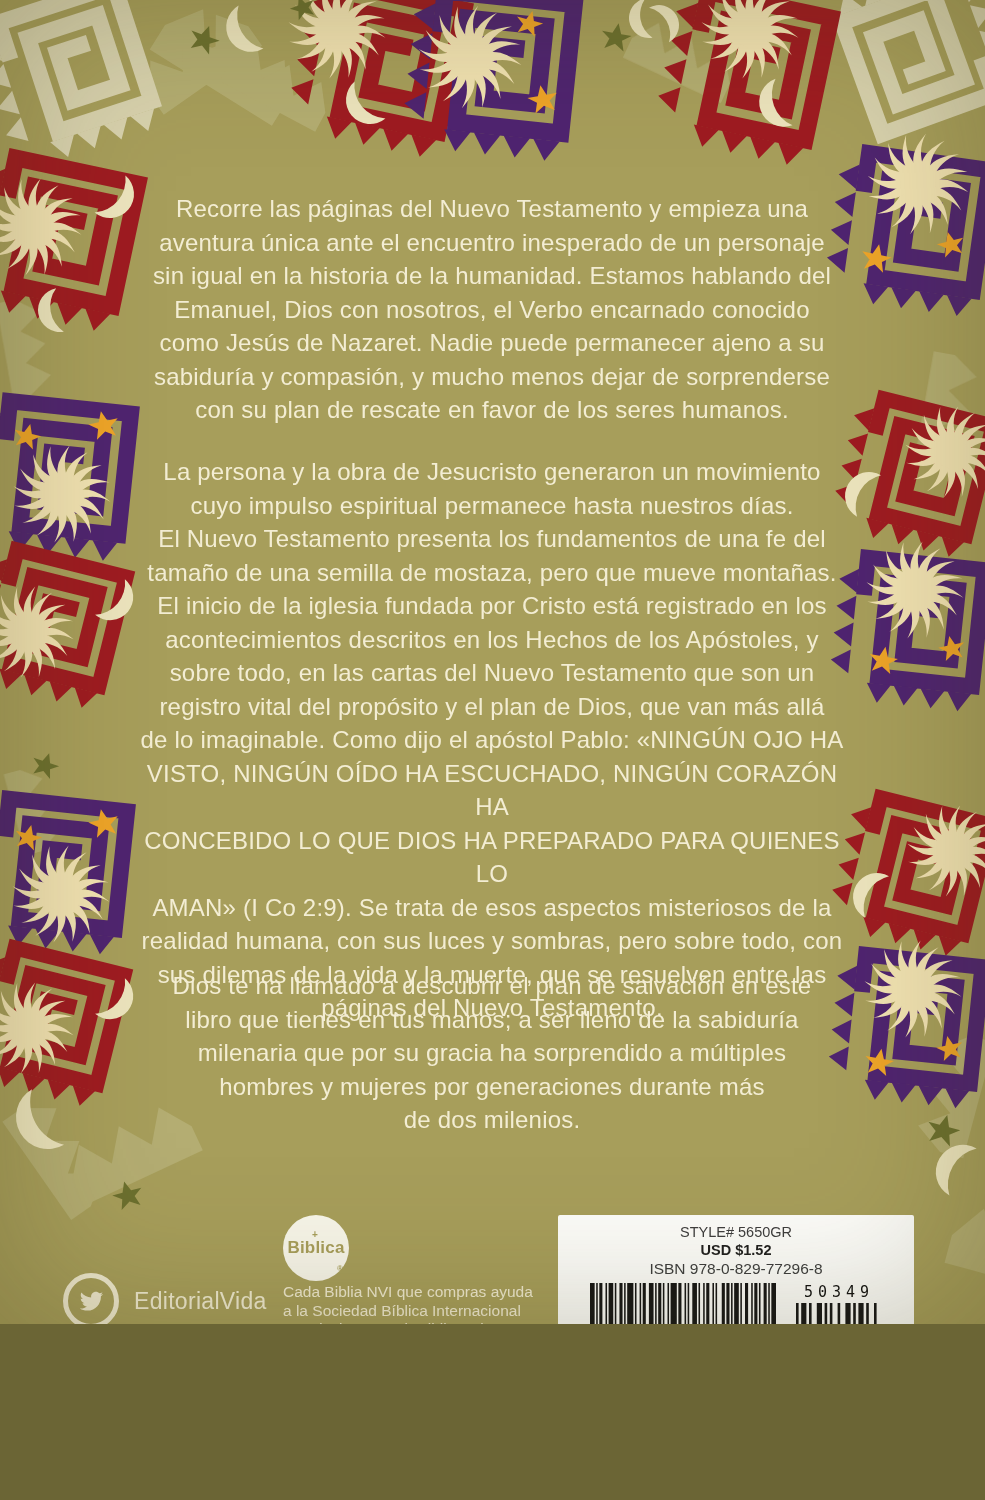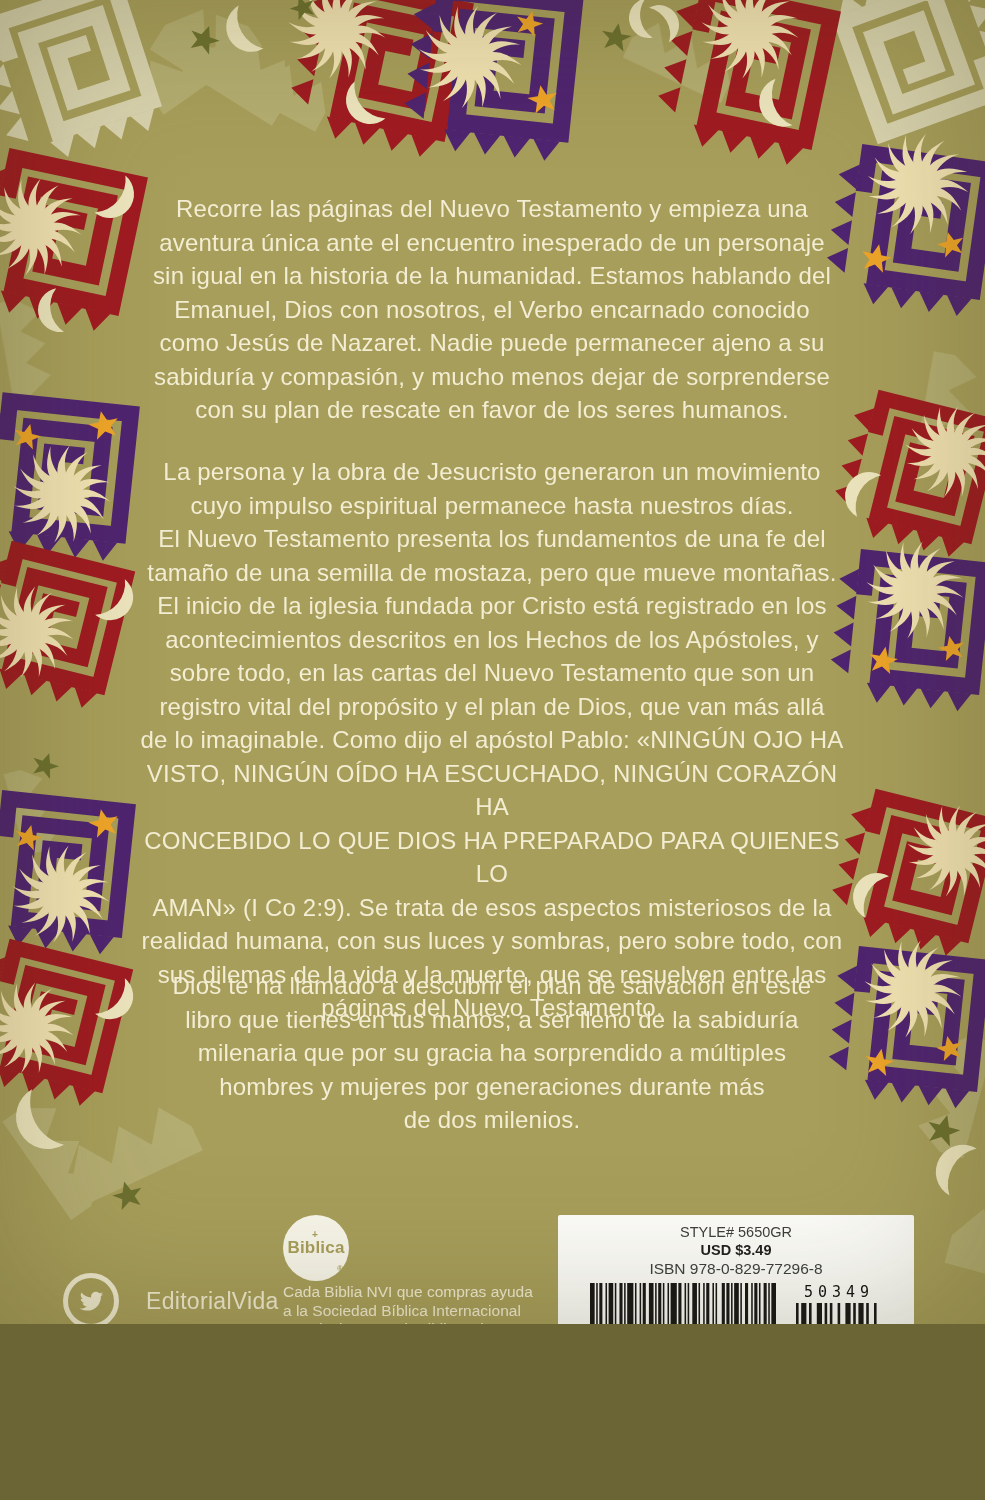--- a/index.html
+++ b/index.html
@@ -18,21 +18,21 @@
   .copy p{
     position:absolute;left:132px;width:720px;margin:0;
     text-align:center;color:#f3edd3;
     font-size:24px;line-height:33.5px;letter-spacing:0.2px;
     white-space:pre-line;
   }
   .p1{top:192px;} .p2{top:455px;} .p3{top:969px;}
 
   
   .social-row{position:absolute;display:flex;align-items:center;}
-  .fb{left:63px;top:1213px;} .tw{left:63px;top:1273px;gap:12px;}
+  .fb{left:63px;top:1213px;} .tw{left:63px;top:1273px;}
   .ring{
     width:46px;height:46px;border:5px solid #f0ead0;border-radius:50%;
     display:flex;align-items:center;justify-content:center;flex:0 0 auto;
   }
   .handle{margin-left:15px;color:#f0ead0;font-size:23px;letter-spacing:0.3px;}
 
   .vida-row{position:absolute;left:64px;top:1383px;display:flex;align-items:center;}
   .vida-circle{
     width:60px;height:60px;border-radius:50%;background:#f0ead0;
     display:flex;align-items:center;justify-content:center;flex:0 0 auto;
@@ -307,21 +307,21 @@
       <rect x="0" y="0" width="30" height="30" fill="#f0ead0"></rect>
       <rect x="3.5" y="3.5" width="23" height="23" fill="#a79e5b"></rect>
       <rect x="12.5" y="4" width="5" height="22" fill="#f0ead0"></rect>
       <rect x="4" y="12.5" width="22" height="5" fill="#f0ead0"></rect>
     </svg>
     <span class="nvi-tm">TM</span>
   </div>
 
   <div class="info-box">
     <div class="ib-line">STYLE# 5650GR</div>
-    <div class="ib-line ib-price">USD $3.49</div>
+    <div class="ib-line ib-price">USD $1.52</div>
     <div class="ib-line ib-isbn">ISBN 978-0-829-77296-8</div>
     <div class="barcodes">
       <div class="bc-main">
         <svg width="192" height="58">
             <rect x="0.00" y="0" width="4.65" height="58" fill="#161616"></rect>
             <rect x="6.20" y="0" width="1.55" height="58" fill="#161616"></rect>
             <rect x="9.30" y="0" width="3.10" height="58" fill="#161616"></rect>
             <rect x="15.50" y="0" width="1.55" height="58" fill="#161616"></rect>
             <rect x="18.60" y="0" width="4.65" height="58" fill="#161616"></rect>
             <rect x="24.80" y="0" width="1.55" height="58" fill="#161616"></rect>

